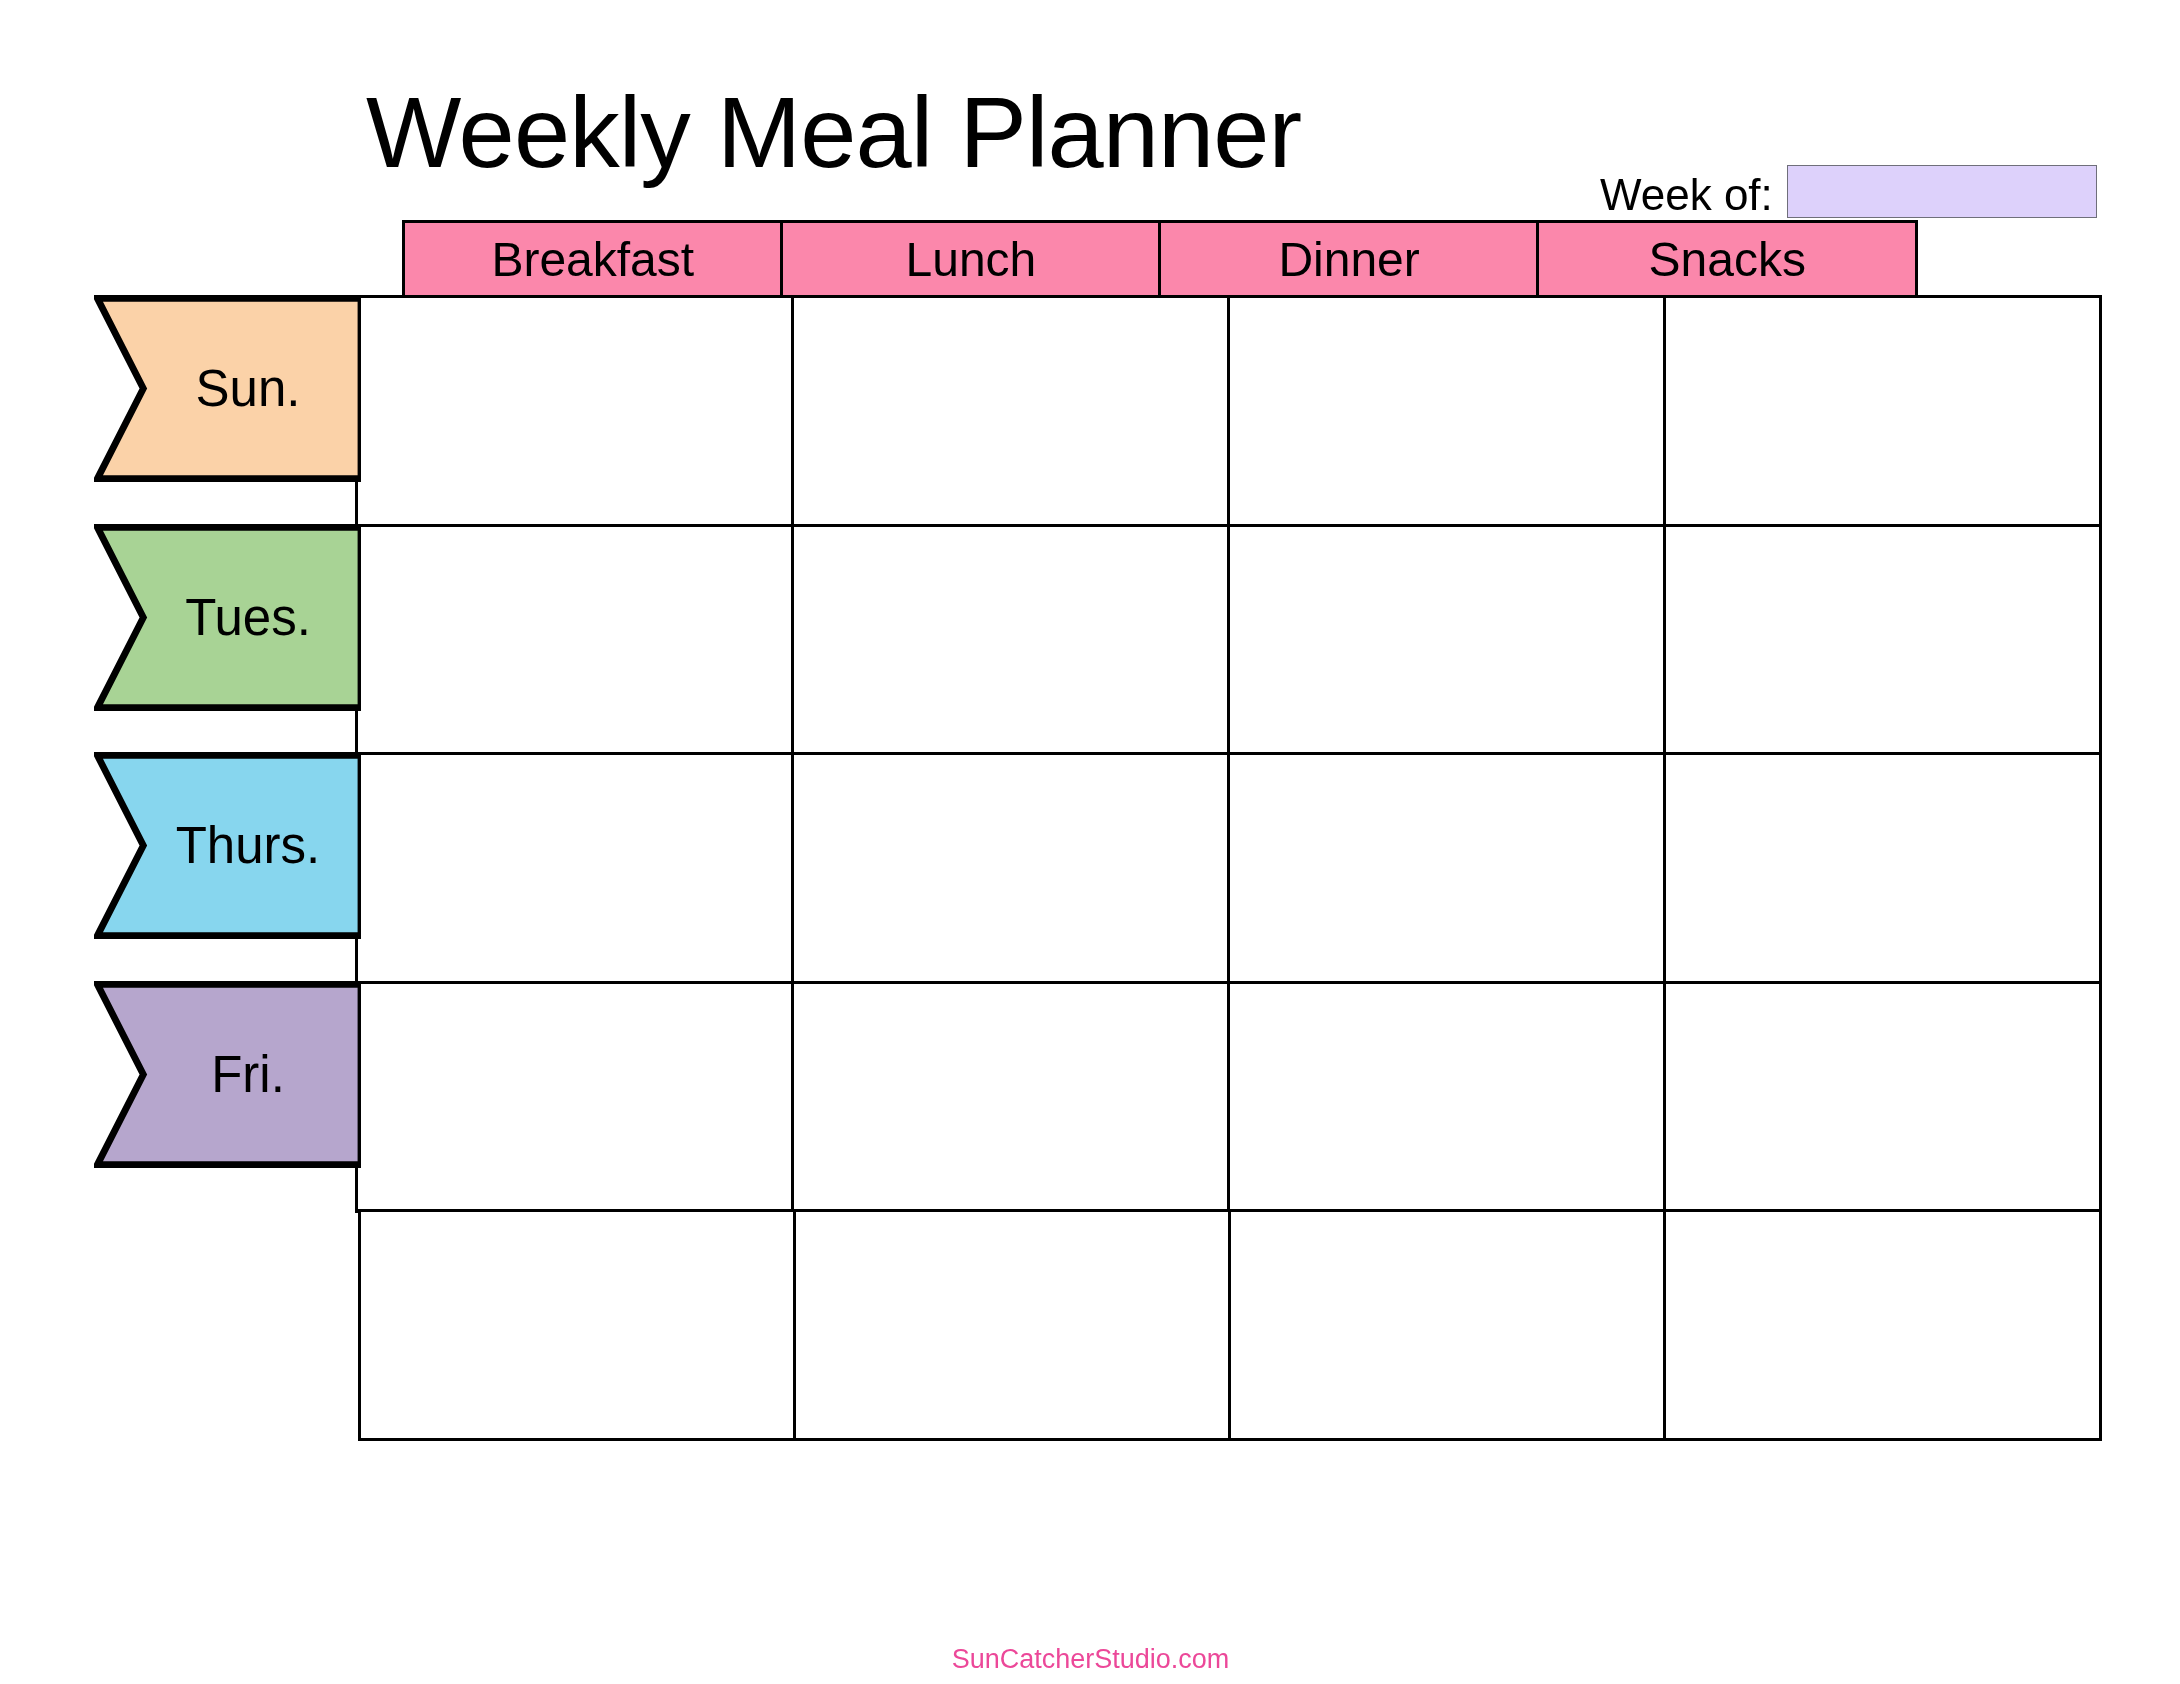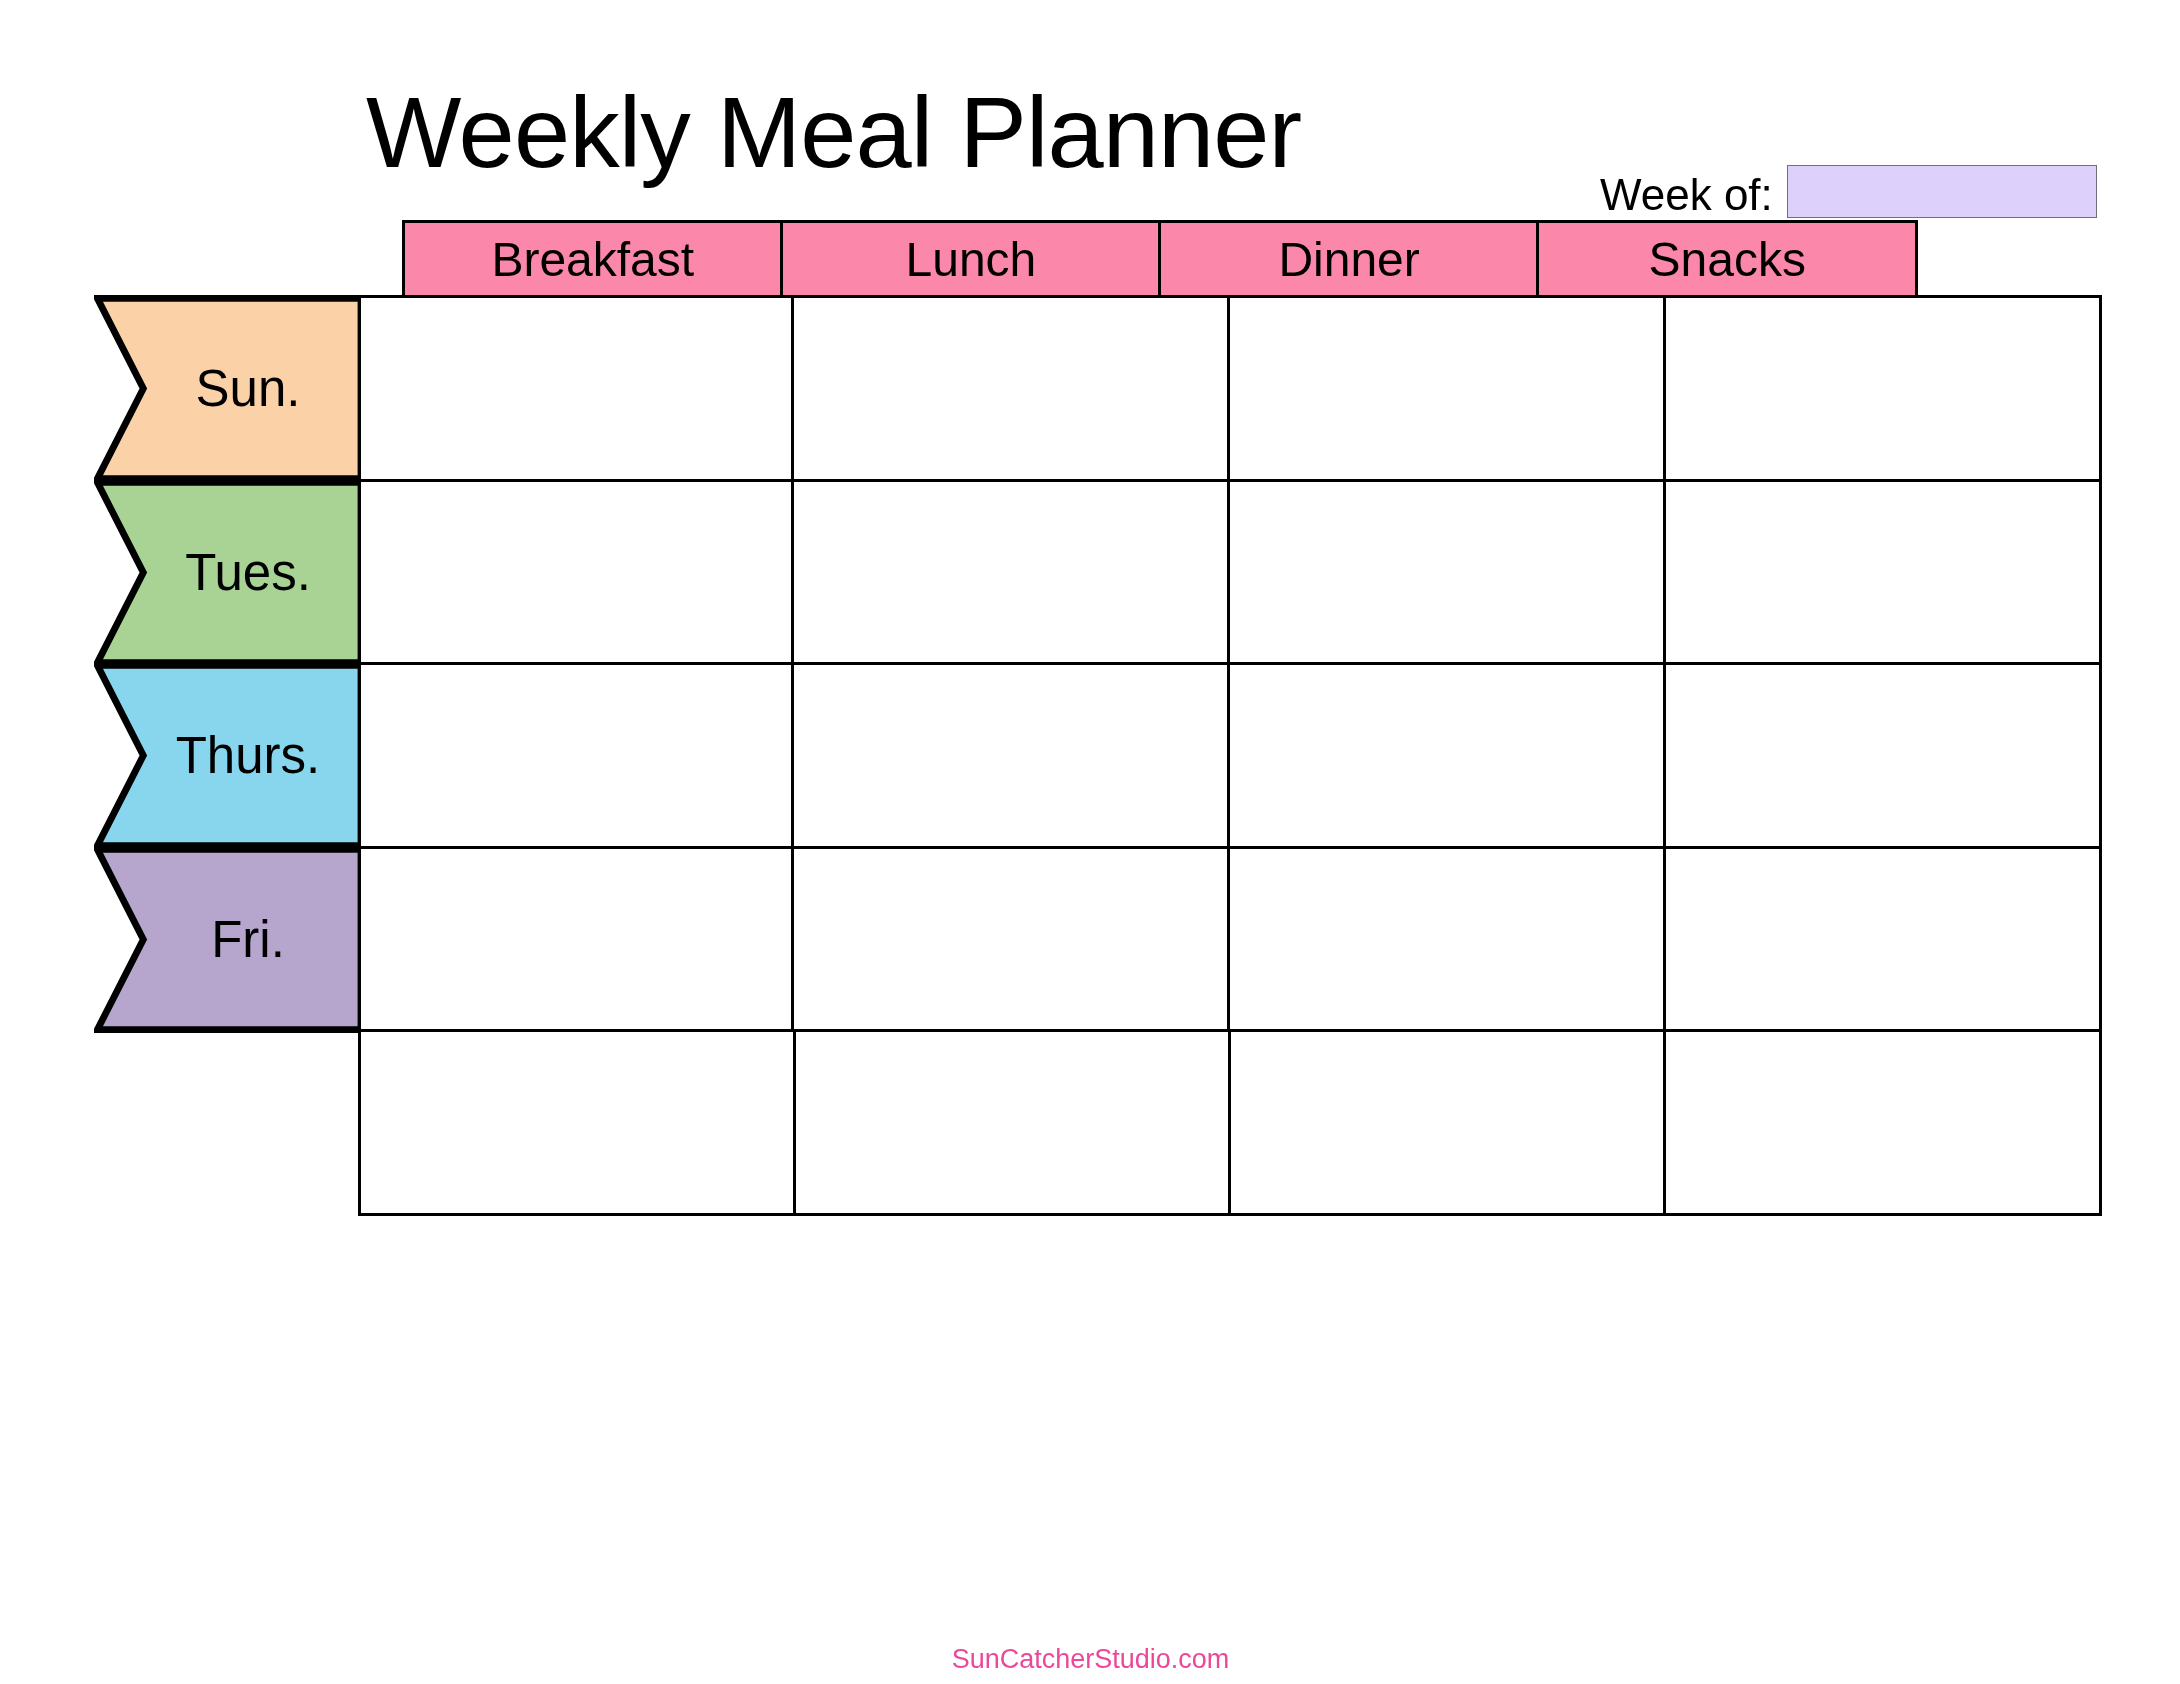--- a/index.html
+++ b/index.html
@@ -86,21 +86,21 @@
   .col-header:first-child { margin-left: 0; }
 
   .rows {
     position: absolute;
     left: 0;
     top: 75px;
     width: 1744px;
   }
   .row {
     position: relative;
-    height: 187px;
+    height: 232px;
     display: flex;
   }
   .row + .row { margin-top: -3.4px; }
 
   .cell {
     flex: 1 1 0;
     background: #ffffff;
     border: 3.4px solid #000000;
     margin-left: -3.4px;
     box-sizing: border-box;

